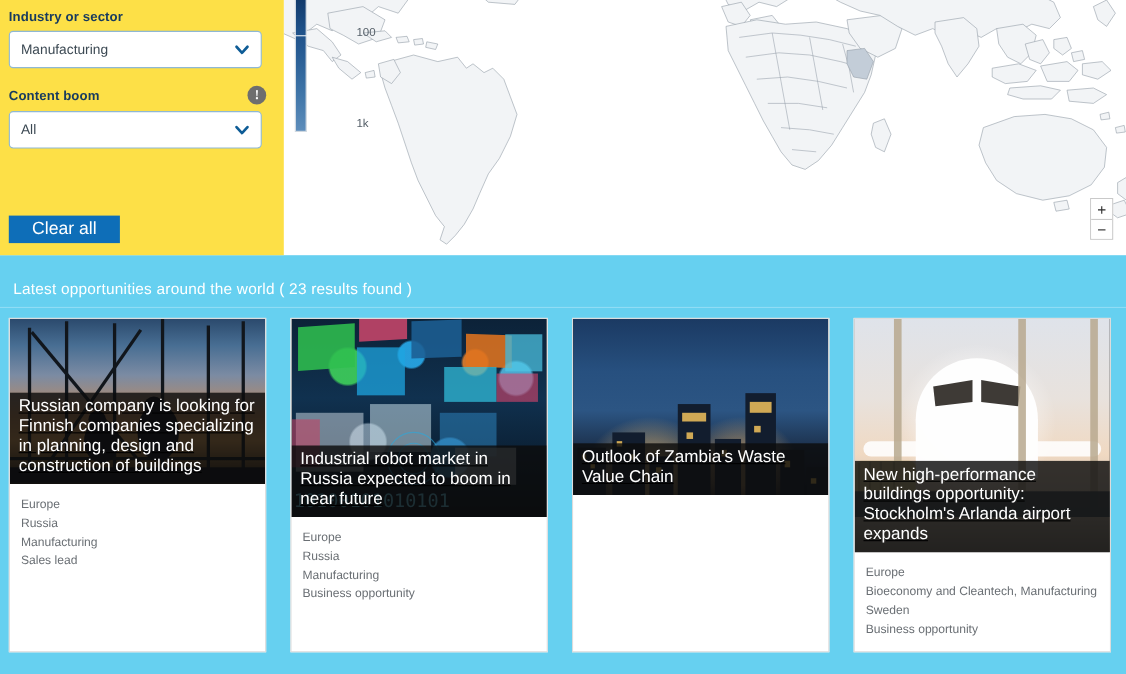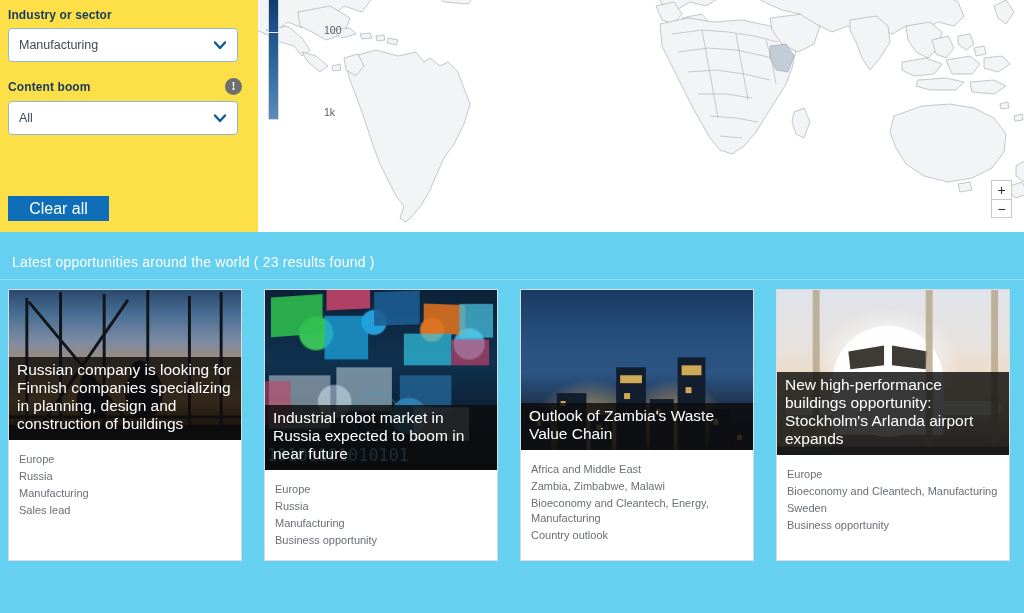--- a/index.html
+++ b/index.html
@@ -145,21 +145,21 @@
   .card-title {
     position: relative;
     background: rgba(12,12,12,.82);
     color: #ffffff;
     font-size: 15.5px; line-height: 18px;
     padding: 4px 8px 7px 8px;
     margin-top: auto;
   }
   .card-media-inner {
     position: relative; width: 100%; height: 100%;
-    display: flex; flex-direction: column; justify-content: flex-start;
+    display: flex; flex-direction: column; justify-content: flex-start; text-decoration: underline;
   }
   .card-meta {
     padding: 12px 10px 10px 10px;
     flex: 1;
   }
   .card-meta div {
     font-size: 11px; color: #6a6f74; line-height: 15px;
     margin-bottom: 2px;
   }
 
@@ -427,30 +427,24 @@
               <rect x="136" y="120" width="5" height="6"></rect>
                 <rect x="194" y="130" width="5" height="6"></rect>
               <rect x="76" y="136" width="5" height="5"></rect>
                 <rect x="218" y="146" width="5" height="5"></rect>
             </g>
           </svg>
           <div class="card-media-inner">
             <div class="card-title">Outlook of Zambia's Waste Value Chain</div>
           </div>
         </div>
-        <div class="card-meta">
-          <div>Africa and Middle East</div>
-          <div>Zambia, Zimbabwe, Malawi</div>
-          <div>Bioeconomy and Cleantech, Energy, Manufacturing</div>
-          <div>Country outlook</div>
-        </div>
       </div>
 
       <div class="card">
-        <div class="card-media" style="height:165px;">
+        <div class="card-media" style="height:212px;">
           <div class="photo photo-plane"></div>
           <svg class="photo-strokes" viewBox="0 0 234 182" preserveAspectRatio="none">
             <g fill="#ffffff" opacity=".97">
               <ellipse cx="112" cy="92" rx="56" ry="56"></ellipse>
               <rect x="56" y="92" width="112" height="54"></rect>
               <rect x="8" y="112" width="218" height="14" rx="7" opacity=".9"></rect>
             </g>
             <g fill="#2e2a26" opacity=".92">
               <path d="M72 62 L108 56 L108 76 L74 80 Z"></path>
               <path d="M116 56 L152 62 L150 80 L116 76 Z"></path>

